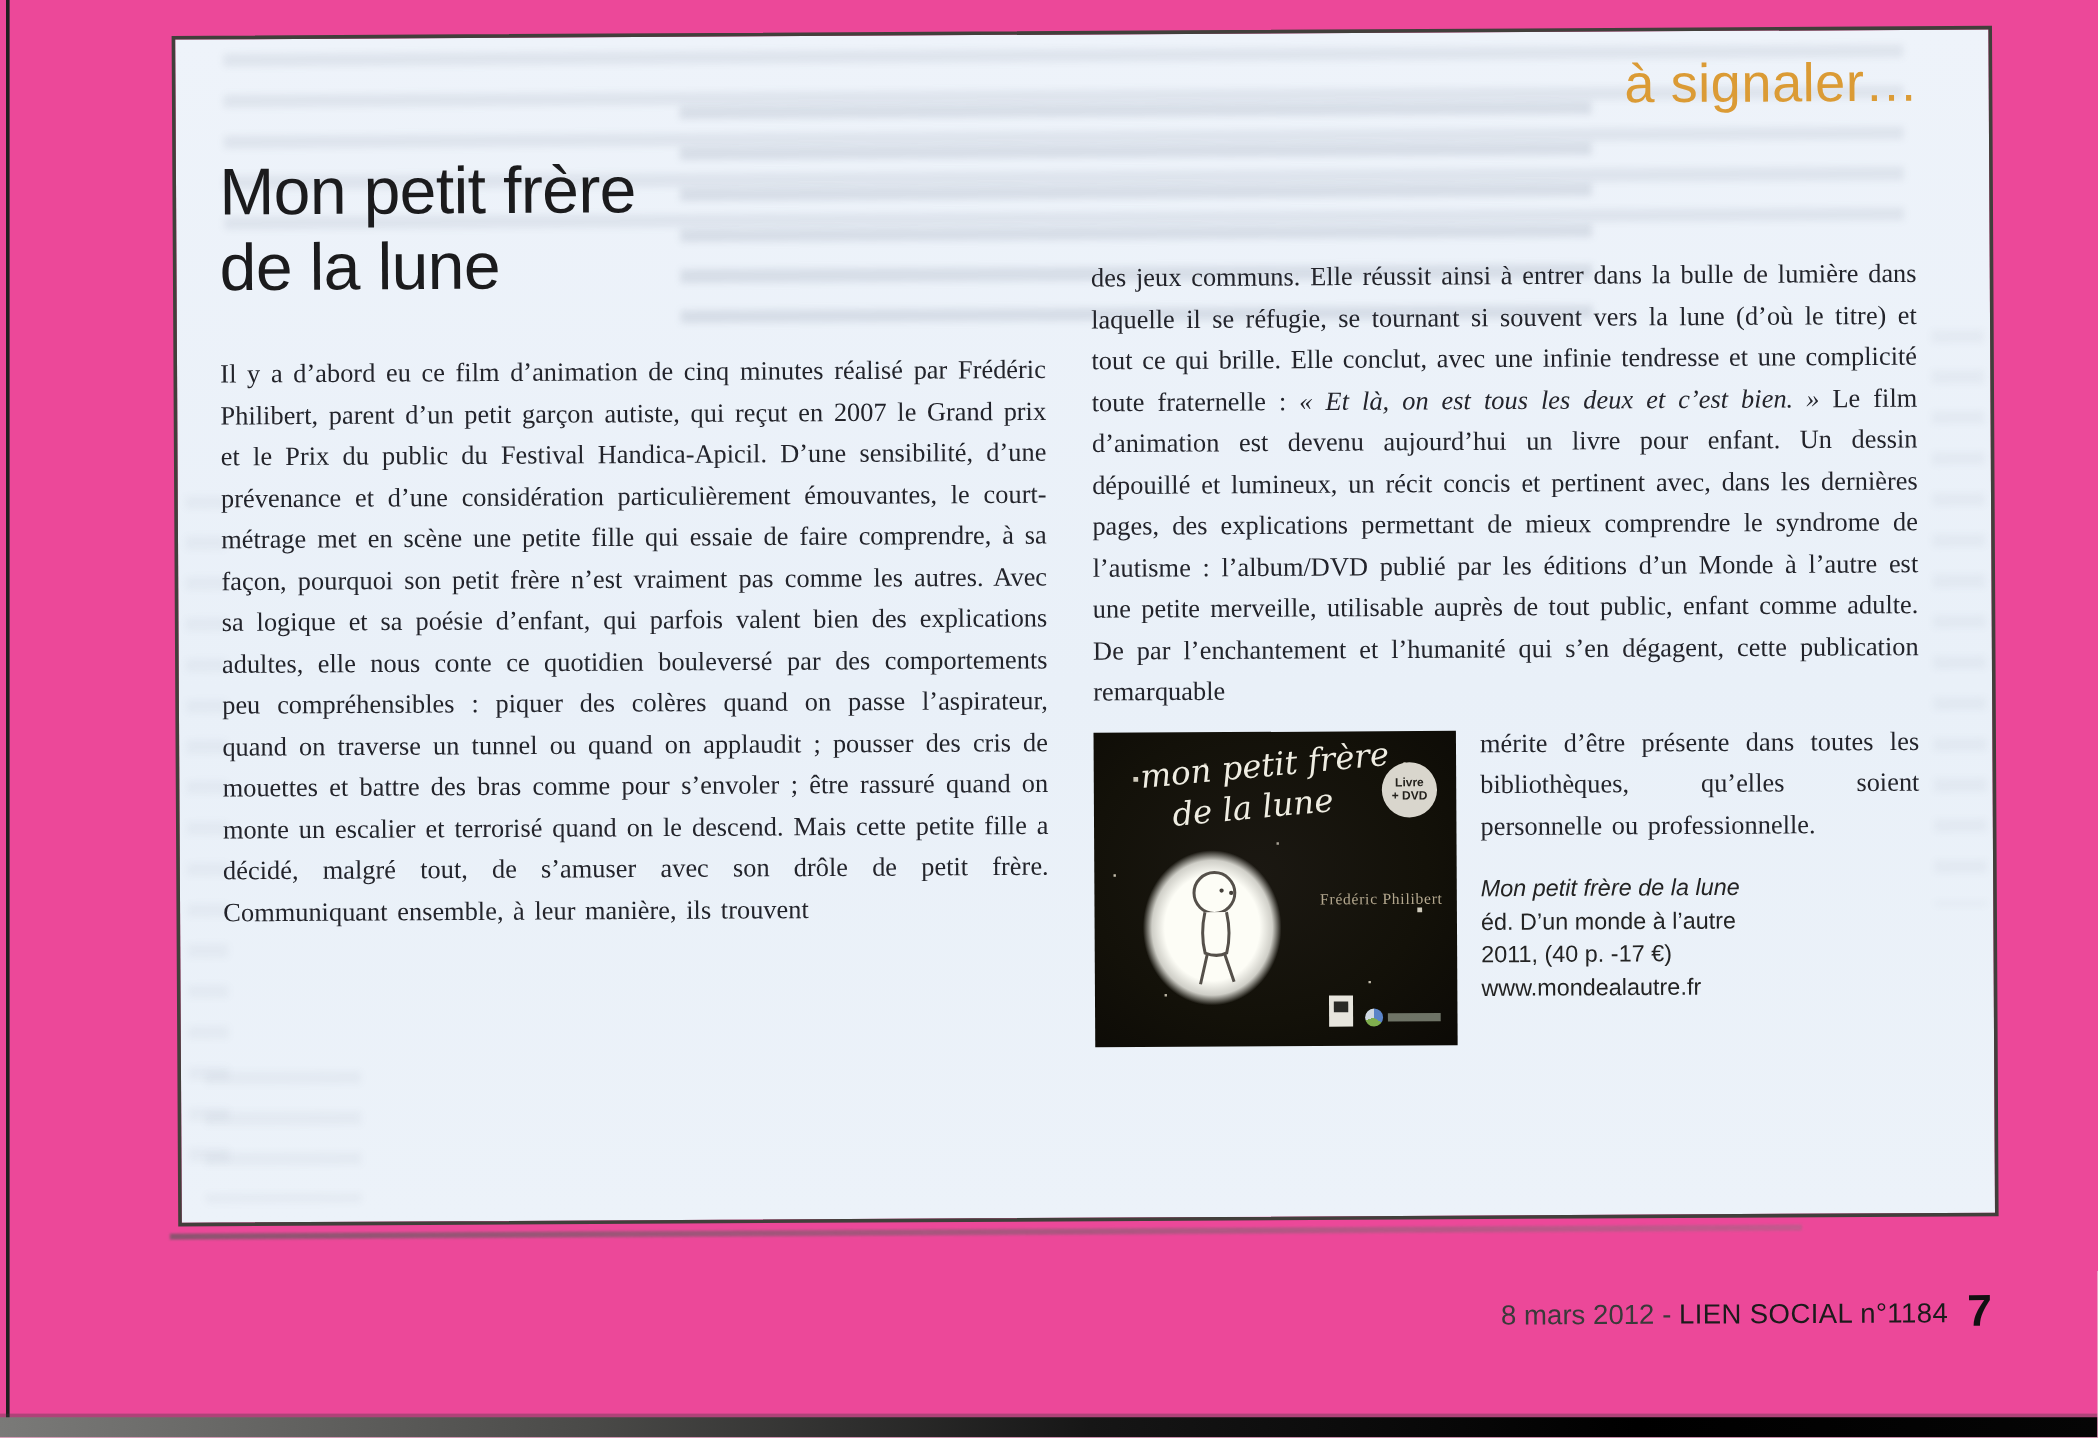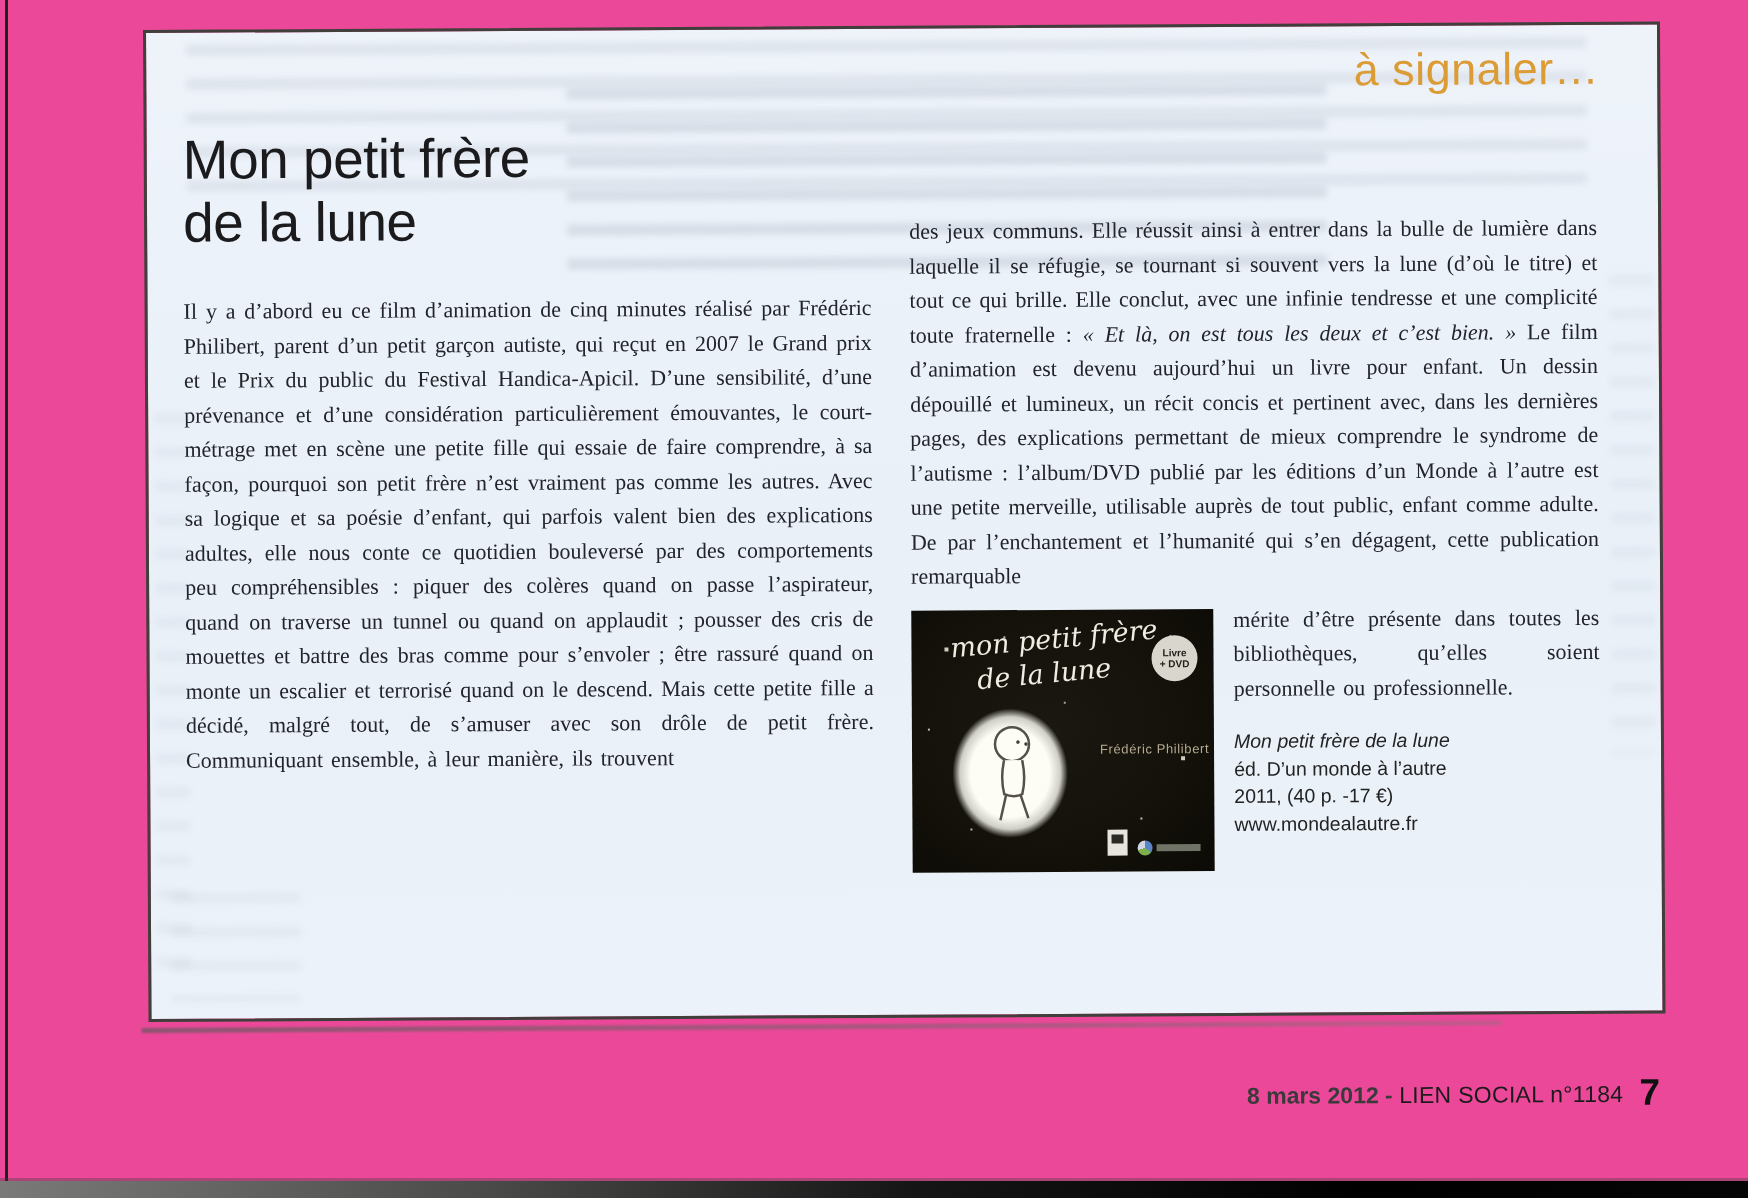--- a/index.html
+++ b/index.html
@@ -85,39 +85,39 @@
     align-items:center; justify-content:center; font-size:10px; font-weight:bold; line-height:11px;
     text-align:left;
   }
   .moon-glow {
     position:absolute; left:22px; top:78px; width:152px; height:170px;
     background:radial-gradient(ellipse 50% 50% at 50% 50%, #fdfdf6 52%, rgba(253,253,246,.8) 66%, rgba(253,253,246,0) 76%);
   }
   .child-svg { position:absolute; left:48px; top:104px; }
   .cover-author {
     position:absolute; left:188px; top:132px;
-    font-size:13px; letter-spacing:.6px; color:#b4a88f;
+    font-size:13px; letter-spacing:.6px; color:#b4a88f;font-family:Liberation Serif, serif;
   }
   .cover-logos { position:absolute; right:14px; bottom:16px; display:flex; align-items:flex-end; gap:10px; }
   .logo-sq { width:20px; height:26px; background:#e7e5dd; position:relative; }
   .logo-sq::after { content:""; position:absolute; left:4px; top:5px; width:12px; height:9px; background:#2a2a26; }
   .logo-round { display:flex; align-items:center; gap:4px; }
   .logo-round .dot { width:15px; height:15px; border-radius:50%;
     background:conic-gradient(#5a84c8 0 35%, #7fae4e 35% 70%, #cfd8e2 70% 100%); }
   .logo-round .bar { width:44px; height:7px; background:rgba(190,200,180,.55); }
   
   .cover-caption { margin-top:22px; font-size:19.5px; line-height:27.5px; color:#232323; }
   .cover-caption .c1 { font-style:italic; }
   .cover-caption div { display:block; }
   
   .footer {
     position:absolute; left:0; top:1076px; width:1660px; text-align:right;
     transform:rotate(-0.3deg); color:#2a2a2a;
   }
-  .footer .date { font-size:23px; font-weight:700; color:#3a3a3a;margin-top:28px; }
+  .footer .date { font-size:23px; font-weight:400; color:#3a3a3a;margin-top:28px; }
   .footer .mag, .footer .issue { font-size:23px; font-weight:normal; color:#1b1b1b; letter-spacing:.3px; }
   .footer .pagenum { font-size:37px; font-weight:bold; color:#111; margin-left:16px; vertical-align:-3px; }
 </style>
 </head>
 <body>
 
 <div id="page">
 
   <div class="scan-left-line"></div>
 

